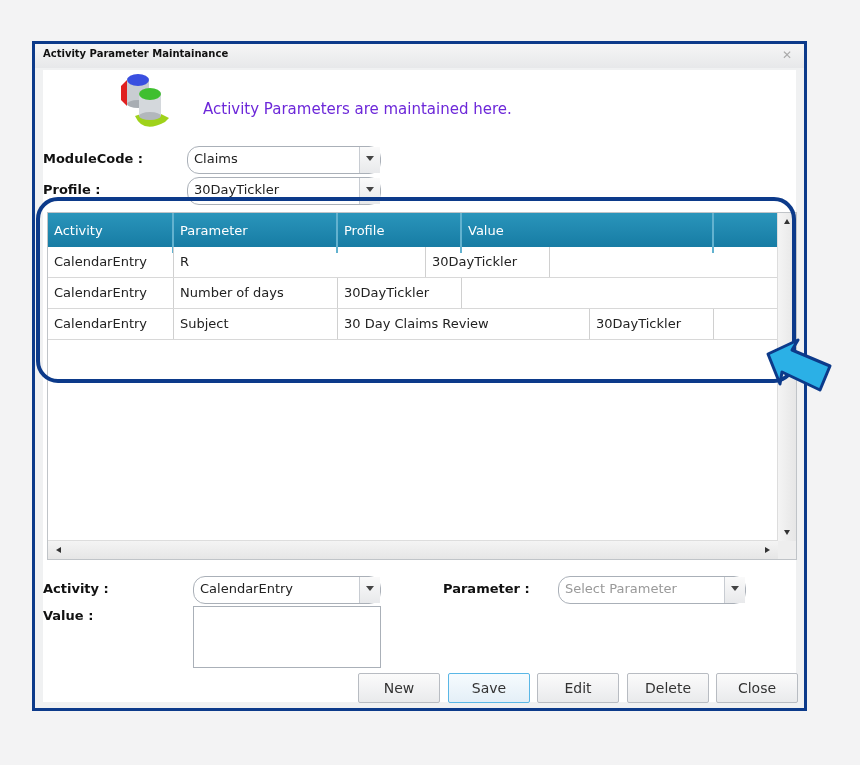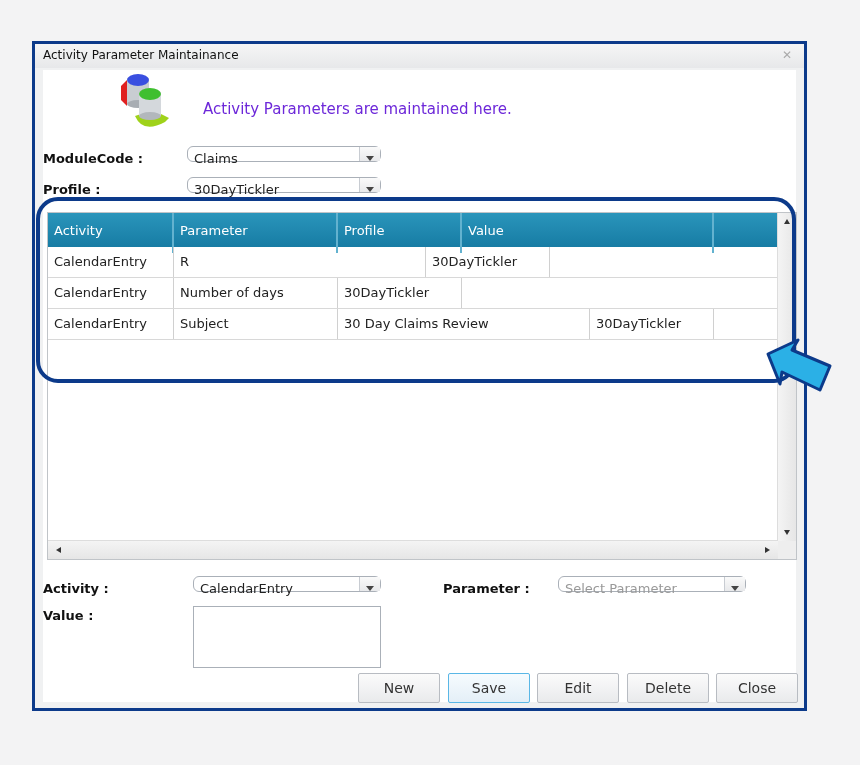--- a/index.html
+++ b/index.html
@@ -2,27 +2,27 @@
 <html><head>
 <meta charset="utf-8">
 <style>
   html, body { margin:0; padding:0; }
   body { width:860px; height:765px; background:#f3f3f4; position:relative; overflow:hidden;
          font-family:"DejaVu Sans", sans-serif; font-size:13px; color:#222; }
   .win { position:absolute; left:32px; top:41px; width:775px; height:670px;
          border:3px solid #0c3a8a; background:#f0f1f2; box-sizing:border-box; }
   .titlebar { position:absolute; left:0; top:0; right:0; height:24px;
               background:linear-gradient(#f5f5f6,#e7e8ea); }
-  .title { position:absolute; left:8px; top:4px; font-weight:normal; font-size:12px; color:#111; }
+  .title { position:absolute; left:8px; top:4px; font-weight:bold; font-size:10px; color:#111; }
   .close-x { position:absolute; right:10px; top:4px; width:14px; height:14px; color:#aaa; font-size:12px; line-height:14px; text-align:center; cursor:pointer; }
   .content { position:absolute; left:8px; top:26px; right:8px; bottom:6px; background:#fff; }
   .logo { position:absolute; left:70px; top:2px; width:58px; height:62px; }
   .intro { position:absolute; left:160px; top:30px; font-size:15px; color:#6d28d9; }
   .lbl { position:absolute; font-weight:bold; text-align:left; font-size:13px; color:#111; }
-  .combo { position:absolute; height:16px; border:1px solid #aab0b8; border-radius:6px; background:#fff; box-sizing:border-box; }
+  .combo { position:absolute; height:28px; border:1px solid #aab0b8; border-radius:12px; background:#fff; box-sizing:border-box; }
   .combo .txt { position:absolute; left:6px; top:4px; font-size:13px; }
   .combo .txt.ph { color:#999; }
   .combo .btn { position:absolute; right:0; top:0; bottom:0; width:20px; border-left:1px solid #c8ccd2; background:linear-gradient(#fafafa,#e8e9eb); cursor:pointer; }
   .combo .btn::after { content:""; position:absolute; left:6px; top:9px; border-left:4px solid transparent; border-right:4px solid transparent; border-top:5px solid #444; }
   .grid { position:absolute; left:4px; top:142px; width:750px; height:348px; border:1px solid #c0c4c8; box-sizing:border-box; background:#fff; }
   .ghead { position:absolute; left:0; top:0; height:34px; width:730px; display:flex;
            background:linear-gradient(#2a95bb,#177ca4); }
   .gh { border-right:2px solid #63b2cf; color:#fff; font-size:13px; box-sizing:border-box; padding:10px 0 0 6px; height:40px; }
   .grow { position:absolute; left:0; width:730px; height:31px; display:flex; border-bottom:1px solid #d8d8d8; box-sizing:border-box; }
   .gc { border-right:1px solid #d0d0d0; box-sizing:border-box; padding:7px 0 0 6px; font-size:13px; color:#222; }

